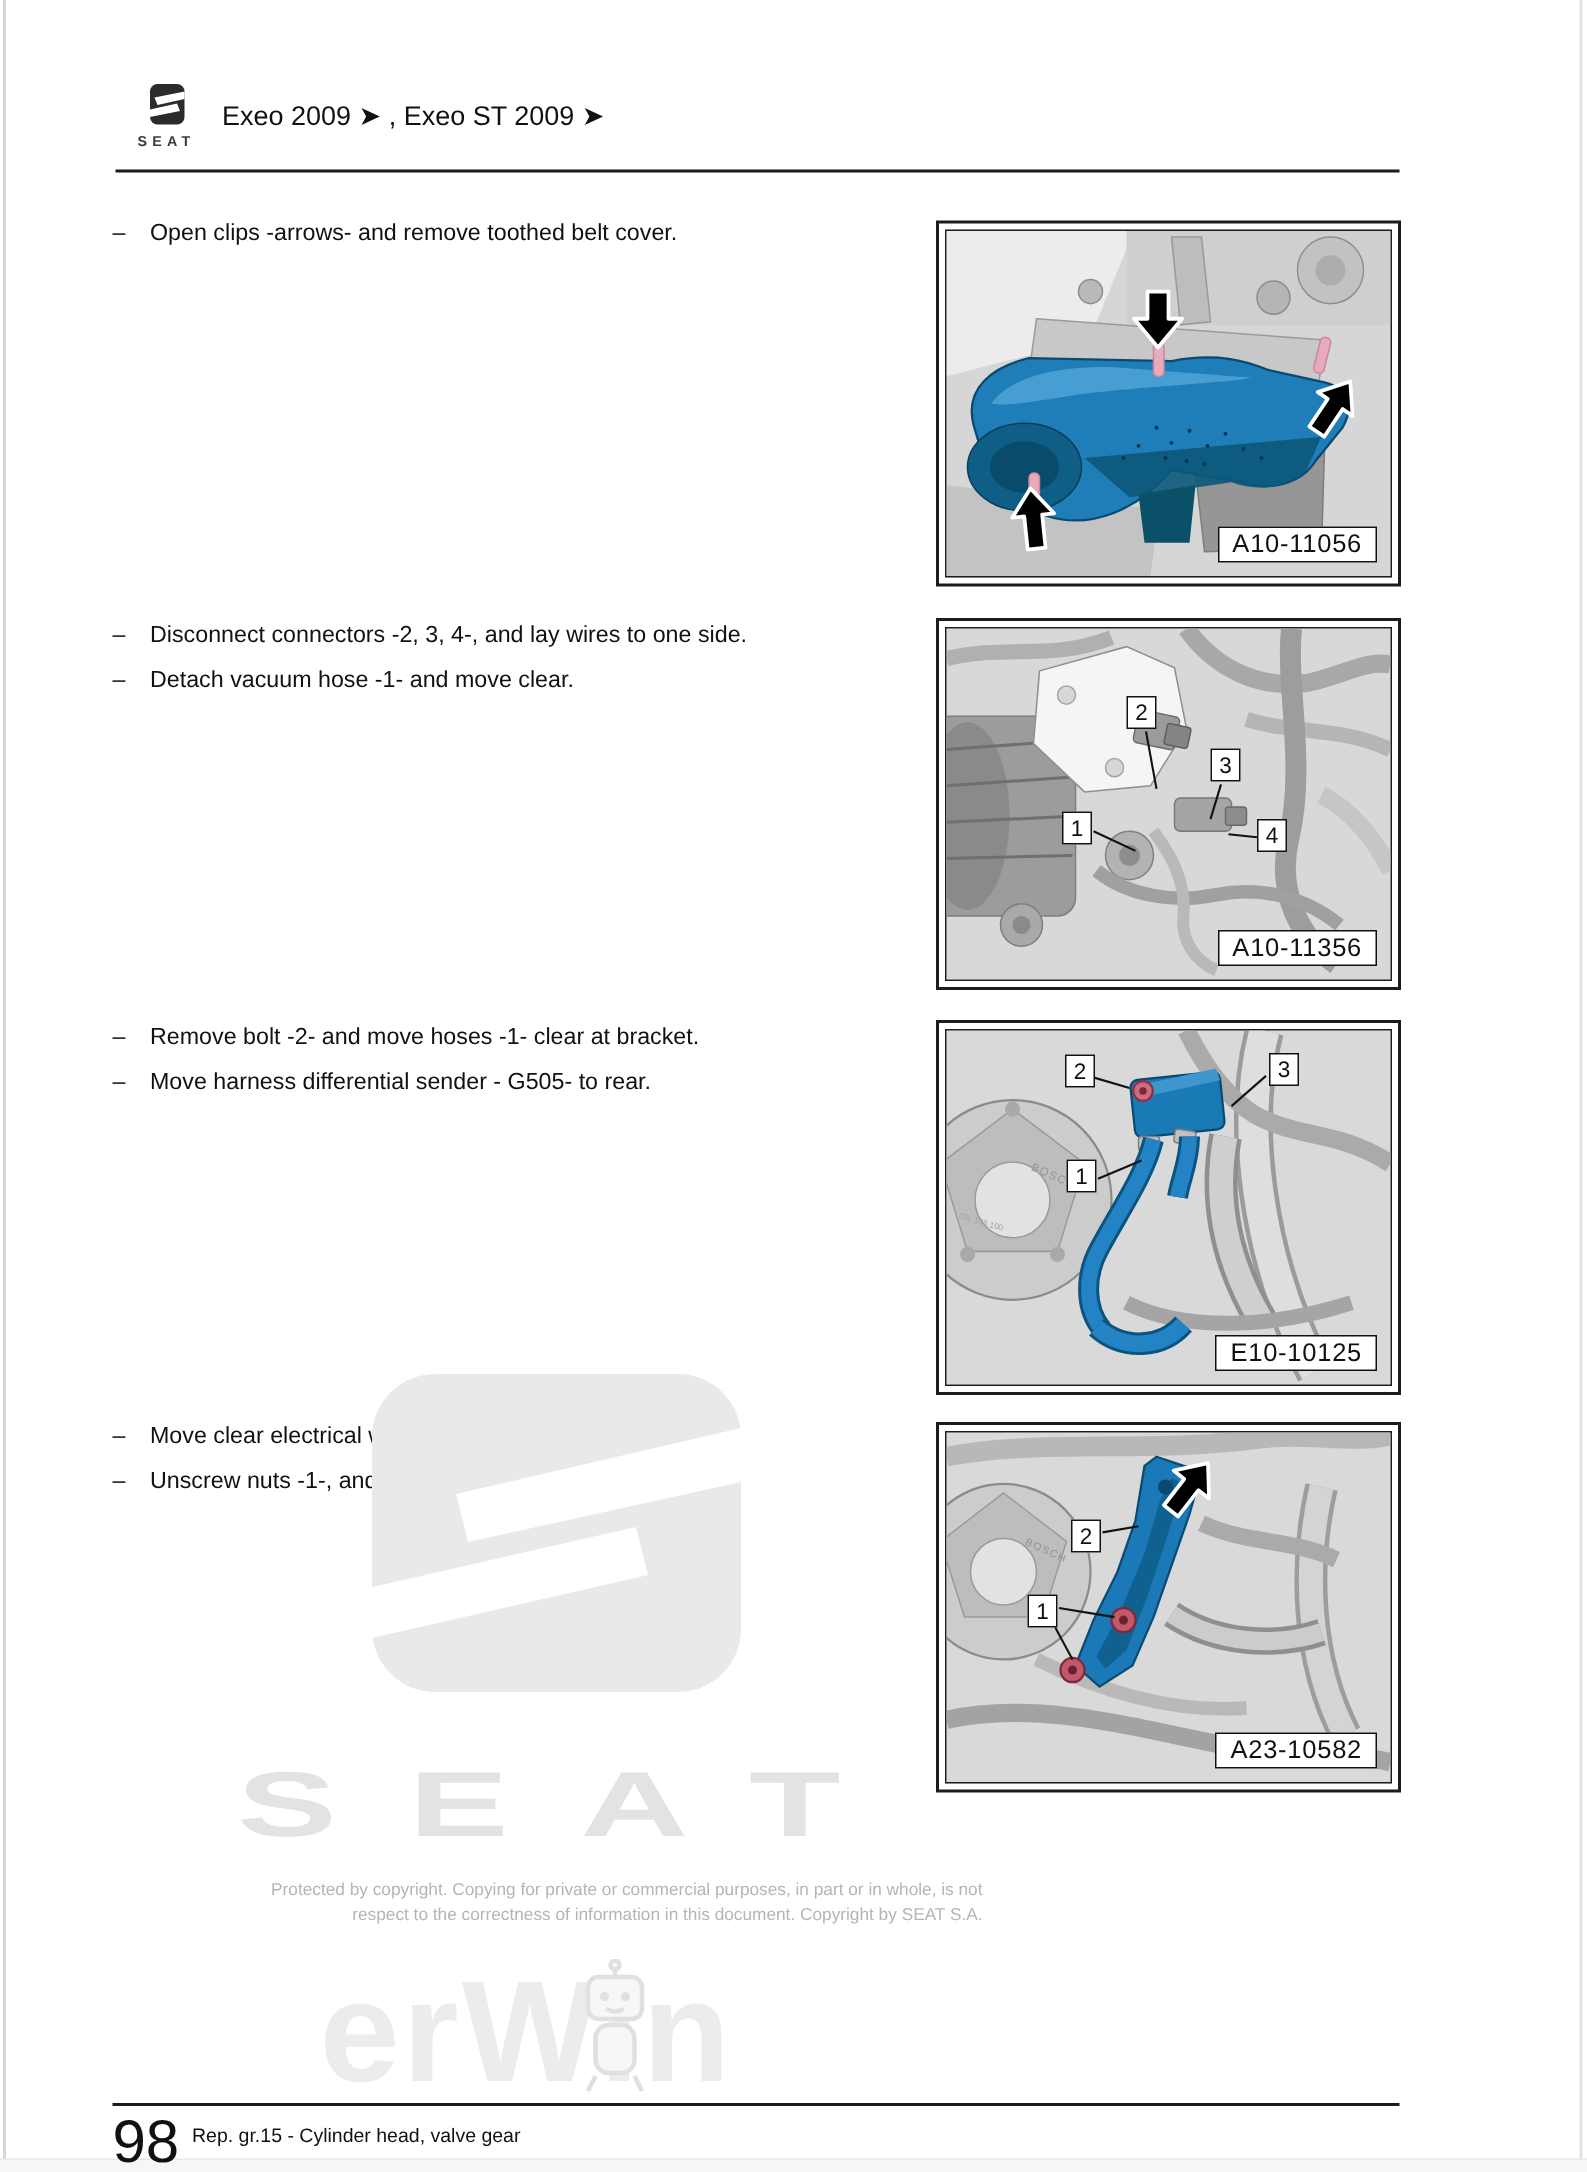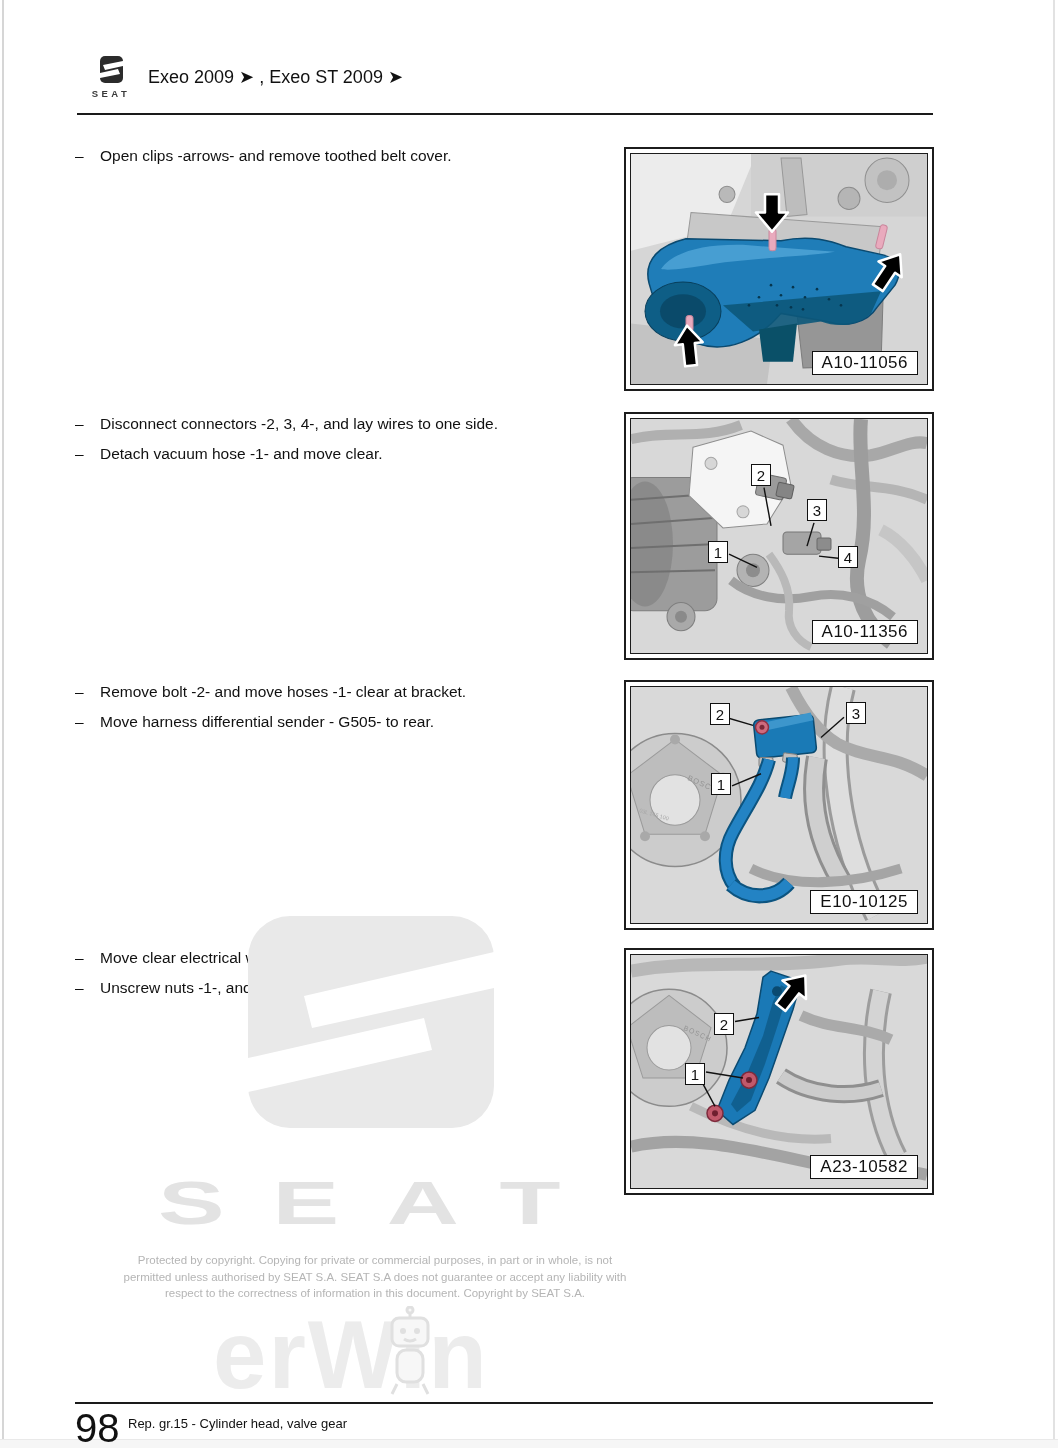--- a/index.html
+++ b/index.html
@@ -30,21 +30,21 @@
 
   
   .wm-s{position:absolute;left:248px;top:916px;width:246px;height:212px;}
   .wm-seat{position:absolute;left:158px;top:1168px;font-size:96px;font-weight:bold;
       letter-spacing:46px;color:#e3e3e3;transform:scale(1.04,0.64);transform-origin:left top;white-space:nowrap;}
   .wm-erwin{position:absolute;left:213px;top:1300px;font-size:96px;font-weight:bold;
       letter-spacing:2px;color:#ececec;white-space:nowrap;}
   .wm-robot{position:absolute;left:384px;top:1306px;width:52px;height:90px;}
 
   
-  .copyright{position:absolute;left:95px;top:1252px;width:560px;text-align:center;
+  .copyright{position:absolute;left:95px;top:1252px;width:560px;text-align:right;
       font-size:11.5px;line-height:16.5px;color:#b5b5b5;}
   .ft-rule{position:absolute;left:75px;top:1402px;width:858px;height:2px;background:#1a1a1a;}
   .ft-num{position:absolute;left:75px;top:1406px;font-size:40px;}
   .ft-sec{position:absolute;left:128px;top:1416px;font-size:13px;}
 </style>
 </head>
 <body>
 
 <div class="page">
   <div class="edge-left"></div>
@@ -314,20 +314,19 @@
         </g>
       </svg>
       <div class="co" style="left:83px;top:58px">2</div>
       <div class="co" style="left:54px;top:108px">1</div>
       <div class="figlabel">A23-10582</div>
     </div>
   </div>
 
   <div class="copyright">
     <div>Protected by copyright. Copying for private or commercial purposes, in part or in whole, is not</div>
-    <div>permitted unless authorised by SEAT S.A. SEAT S.A does not guarantee or accept any liability with</div>
     <div>respect to the correctness of information in this document. Copyright by SEAT S.A.</div>
   </div>
 
   <div class="ft-rule"></div>
   <div class="ft-num">98</div>
   <div class="ft-sec">Rep. gr.15 - Cylinder head, valve gear</div>
 </div>
 
 </body></html>

